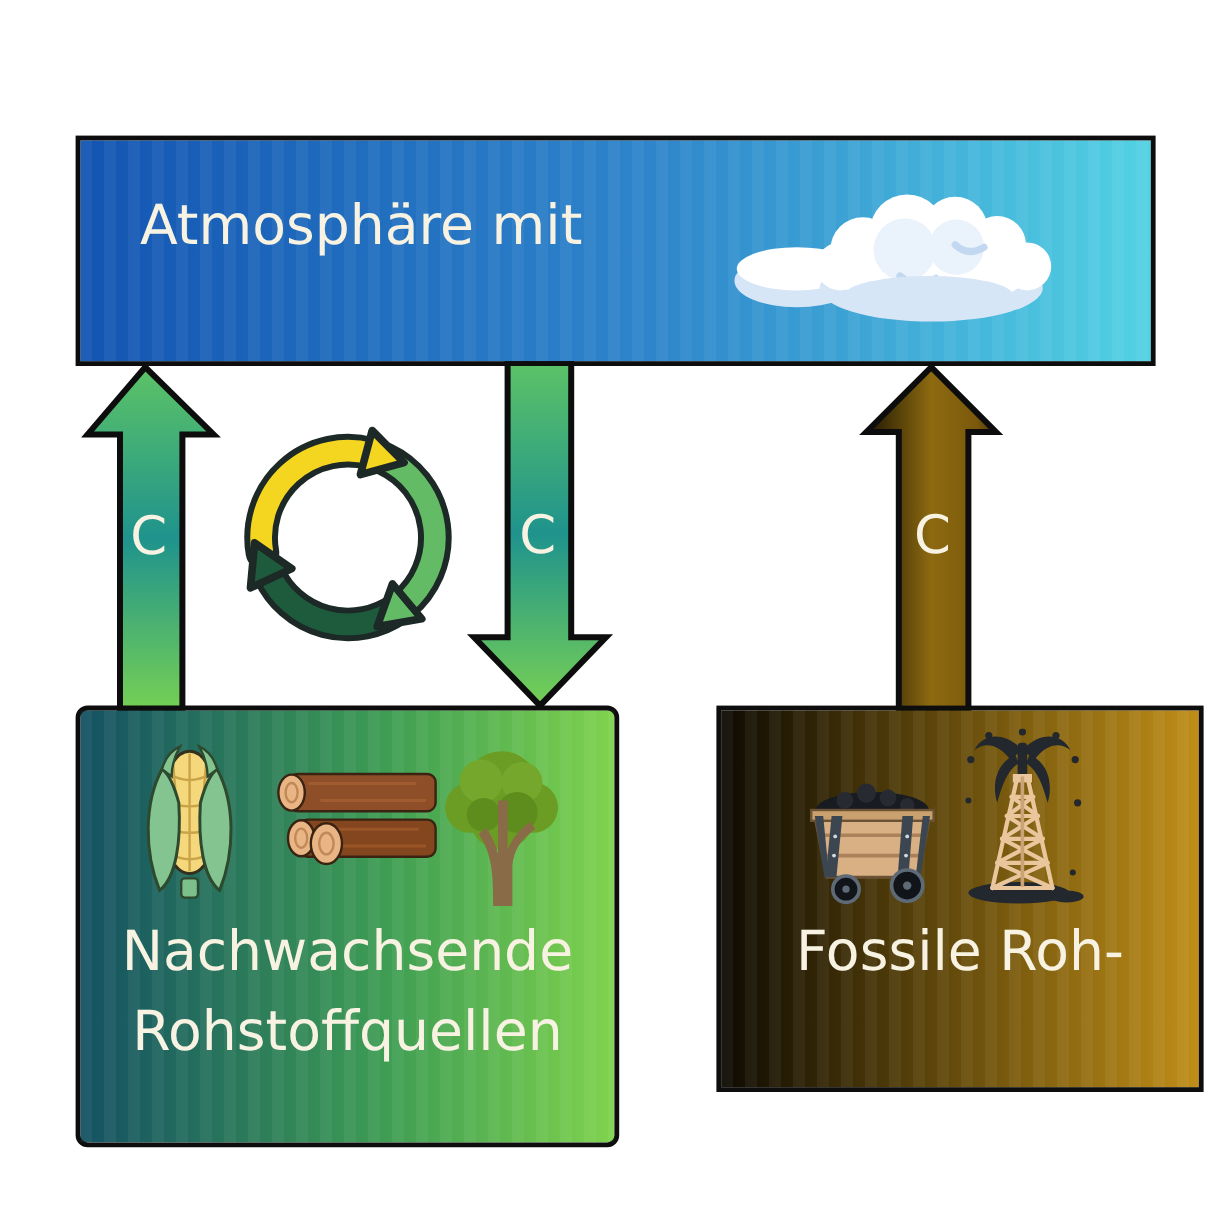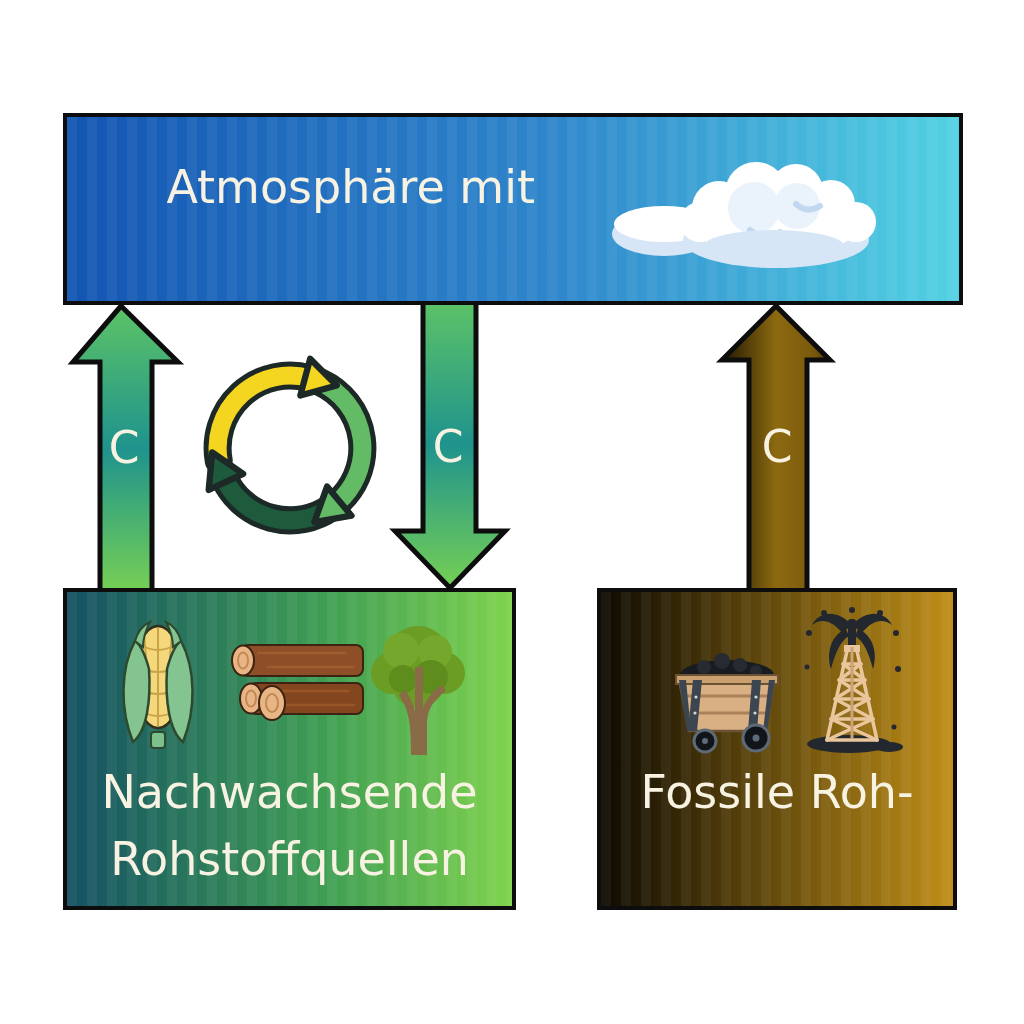--- a/index.html
+++ b/index.html
@@ -6,26 +6,26 @@
   .canvas{
     position:relative;width:1024px;height:1024px;background:#ffffff;overflow:hidden;
     font-family:"DejaVu Sans","Liberation Sans",sans-serif;
   }
   .layer{position:absolute;left:0;top:0;width:1024px;height:1024px;z-index:1;}
   .box{position:absolute;box-sizing:border-box;border:4px solid var(--outline,#0d0d0d);z-index:2;}
   .box::before{content:"";position:absolute;inset:0;pointer-events:none;
     background:repeating-linear-gradient(90deg,rgba(255,255,255,.05) 0 10px,rgba(0,0,0,0) 10px 20px);}
   .box-atmosphere{left:63px;top:113px;width:900px;height:192px;
     background:linear-gradient(90deg,var(--atmo-grad-left,#1355b2) 0%,var(--atmo-grad-mid,#2f87cc) 55%,var(--atmo-grad-right,#52d2e3) 100%);}
-  .box-renewable{left:63px;top:588px;width:453px;height:322px;
-    background:linear-gradient(90deg,var(--renew-grad-left,#145163) 0%,var(--renew-grad-mid,#3f9e53) 58%,var(--renew-grad-right,#7fd34d) 100%);}
-  .box-fossil{left:597px;top:588px;width:360px;height:322px;
+  .box-renewable{left:63px;top:588px;width:453px;height:368px;
+    background:linear-gradient(90deg,var(--renew-grad-left,#145163) 0%,var(--renew-grad-mid,#3f9e53) 58%,var(--renew-grad-right,#7fd34d) 100%);border-radius:10px;}
+  .box-fossil{left:597px;top:588px;width:406px;height:322px;
     background:linear-gradient(90deg,var(--fossil-grad-left,#0d0a02) 0%,var(--fossil-grad-mid,#795a0e) 60%,var(--fossil-grad-right,#c08e18) 100%);}
   .box-label{position:absolute;color:var(--text-cream,#f7f2e1);text-align:center;z-index:3;}
-  .atmo-label{left:0;top:39px;width:468px;font-size:46px;line-height:63px;text-align:right;}
+  .atmo-label{left:0;top:39px;width:468px;font-size:46px;line-height:63px;}
   .renew-label{left:0;top:167px;width:100%;font-size:46px;line-height:67px;}
   .fossil-label{left:0;top:167px;width:100%;font-size:46px;line-height:67px;}
   .c-label{position:absolute;width:64px;text-align:center;color:var(--text-cream,#f7f2e1);
     font-size:44px;line-height:62px;z-index:3;}
   .c-left{left:92px;top:417px;}
   .c-mid{left:416px;top:416px;}
   .c-right{left:745px;top:416px;}
   .icon{position:absolute;z-index:3;}
   .cloud-icon{left:537px;top:35px;width:292px;height:126px;}
   .cycle-icon{left:195px;top:353px;width:190px;height:190px;z-index:1;}

